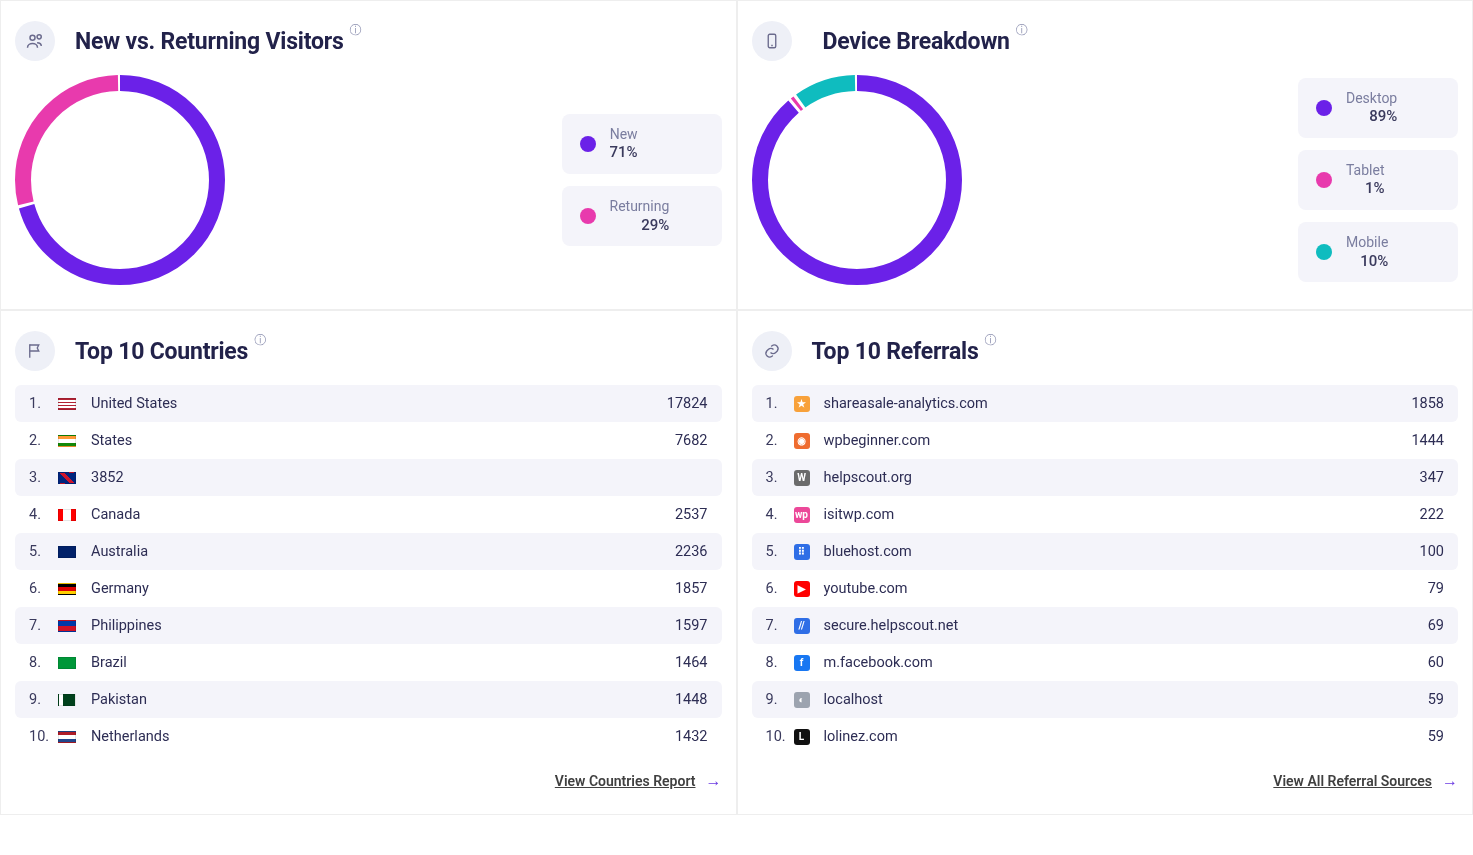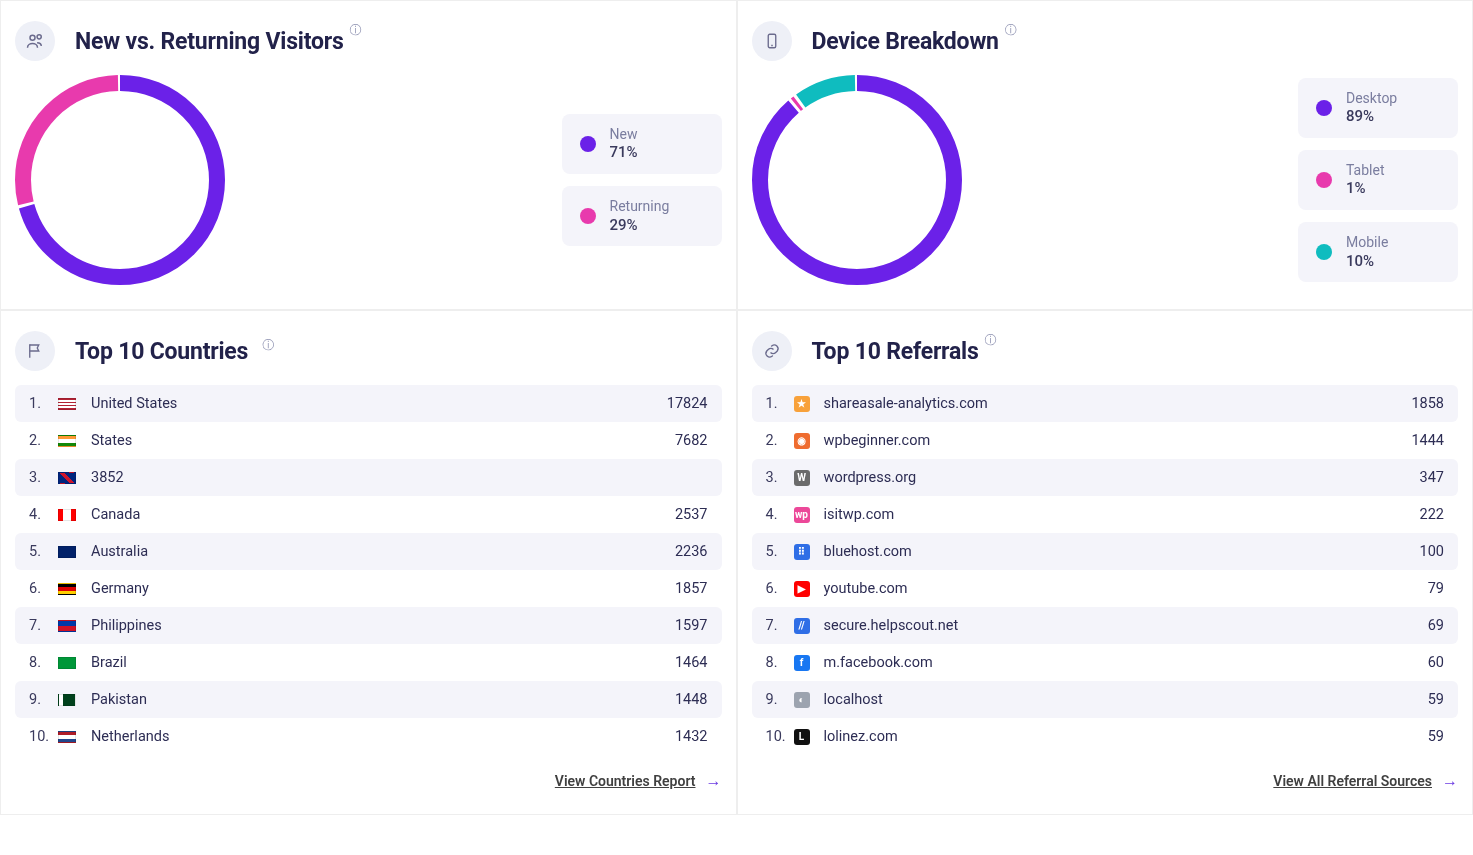--- a/index.html
+++ b/index.html
@@ -12,21 +12,21 @@
     display: flex; align-items: center; justify-content: center; color: #6b6b8d;
   }
   .panel-title { font-size: 23px; font-weight: 700; color: #22224a; letter-spacing: -0.2px;}
   .info-icon { color:#8f93b2; font-size: 12px; margin-left: 6px; position: relative; top:-6px;}
   .donut-row { display: flex; align-items: center; }
   .donut-legend { margin-left: auto; display:flex; flex-direction:column; gap:12px; }
   .legend-item {
     display:flex; align-items:center; gap:14px; background:#f4f4fa; border-radius:8px; padding:12px 18px; width:160px;
   }
   .legend-swatch { width:16px; height:16px; border-radius:50%; flex:none;}
-  .legend-texts { display:flex; flex-direction:column; line-height:1.25;}
+  .legend-texts { display:flex; flex-direction:column; line-height:1.25;align-items:flex-end;}
   .legend-label { color:#7a7d9f; font-size:14px;}
   .legend-value { color:#3a3a5d; font-size:15px; font-weight:500;}
   .list-row {
     display:flex; align-items:center; padding: 10px 14px; border-radius:6px; font-size:14.5px; color:#2d2d54;
   }
   .list-row:nth-child(odd) { background:#f4f4fa; }
   .list-rank { width:28px; color:#3a3a5d;}
   .list-icon { width:20px; height:14px; flex:none; margin-right:14px; display:flex; align-items:center; justify-content:center;}
   .ref-icon { width:16px; height:16px; flex:none; margin-right:14px; border-radius:3px; display:flex; align-items:center; justify-content:center; font-size:10px; font-weight:700; color:#fff;}
   .list-name { flex:1; }
@@ -84,21 +84,21 @@
   </div>
 
   <div class="panel">
     <div class="panel-header">
       <div class="panel-icon-circle">
         <svg width="18" height="18" viewBox="0 0 24 24" fill="none" stroke="currentColor" stroke-width="1.8">
             <rect x="7" y="3" width="10" height="18" rx="2"></rect>
             <line x1="11" y1="18" x2="13" y2="18"></line>
           </svg>
       </div>
-      <div style="display:flex;align-items:flex-start;">
+      <div style="display:flex;align-items:flex-start;margin-left:11px;">
         <h2 class="panel-title">Device Breakdown</h2>
         <span class="info-icon">ⓘ</span>
       </div>
     </div>
     <div class="donut-row">
       <div id="donut-devices">
           <svg class="donut" width="210" height="210">
             <circle cx="105" cy="105" r="97" fill="none" stroke="#6b21e8" stroke-width="16" stroke-dasharray="539.4273875688136 609.4689747964198" stroke-dashoffset="0" transform="rotate(-90 105 105)" stroke-linecap="butt"></circle>
             <circle cx="105" cy="105" r="97" fill="none" stroke="#e83aad" stroke-width="16" stroke-dasharray="3.094689747964199 609.4689747964198" stroke-dashoffset="-542.4273875688136" transform="rotate(-90 105 105)" stroke-linecap="butt"></circle>
             <circle cx="105" cy="105" r="97" fill="none" stroke="#0fbcbf" stroke-width="16" stroke-dasharray="57.94689747964199 609.4689747964198" stroke-dashoffset="-548.5220773167779" transform="rotate(-90 105 105)" stroke-linecap="butt"></circle>
@@ -131,21 +131,21 @@
   </div>
 
   <div class="panel">
     <div class="panel-header">
       <div class="panel-icon-circle">
         <svg width="18" height="18" viewBox="0 0 24 24" fill="none" stroke="currentColor" stroke-width="1.8">
             <path d="M5 3v18"></path>
             <path d="M5 4h12l-2 4 2 4H5"></path>
           </svg>
       </div>
-      <div style="display:flex;align-items:center;gap:8px;">
+      <div style="display:flex;align-items:flex-start;">
         <h2 class="panel-title">Top 10 Countries</h2>
         <span class="info-icon">ⓘ</span>
       </div>
     </div>
     <div id="countries-list">
   <div class="list-row">
     <span class="list-rank">1.</span>
     <span class="list-icon">
             <span class="flag" style="background:linear-gradient(#b22234 0 7.7%,#fff 7.7% 15.4%,#b22234 15.4% 23%,#fff 23% 30.7%,#b22234 30.7% 38.4%,#fff 38.4% 46.1%,#b22234 46.1% 53.8%,#fff 53.8% 61.5%,#b22234 61.5% 69.2%,#fff 69.2% 76.9%,#b22234 76.9% 84.6%,#fff 84.6% 92.3%,#b22234 92.3% 100%)"></span>
           </span>
@@ -252,21 +252,21 @@
   </div>
   <div class="list-row">
     <span class="list-rank">2.</span>
     <span class="ref-icon" style="background:#ef6c2f">◉</span>
     <span class="list-name">wpbeginner.com</span>
     <span class="list-count">1444</span>
   </div>
   <div class="list-row">
     <span class="list-rank">3.</span>
     <span class="ref-icon" style="background:#6b6b6b">W</span>
-    <span class="list-name">wordpress.org</span>
+    <span class="list-name">helpscout.org</span>
     <span class="list-count">347</span>
   </div>
   <div class="list-row">
     <span class="list-rank">4.</span>
     <span class="ref-icon" style="background:#ec4899">wp</span>
     <span class="list-name">isitwp.com</span>
     <span class="list-count">222</span>
   </div>
   <div class="list-row">
     <span class="list-rank">5.</span>

